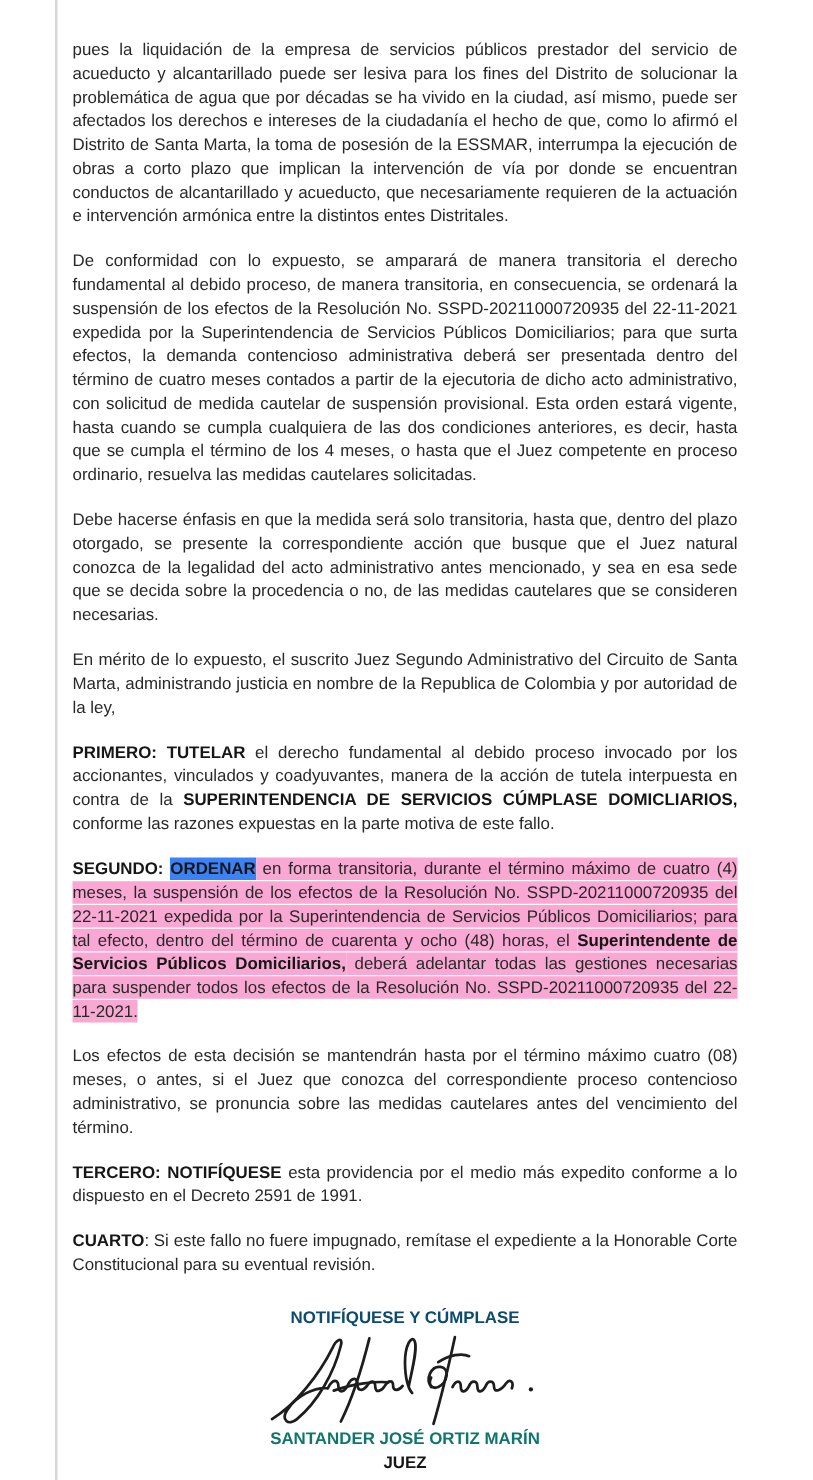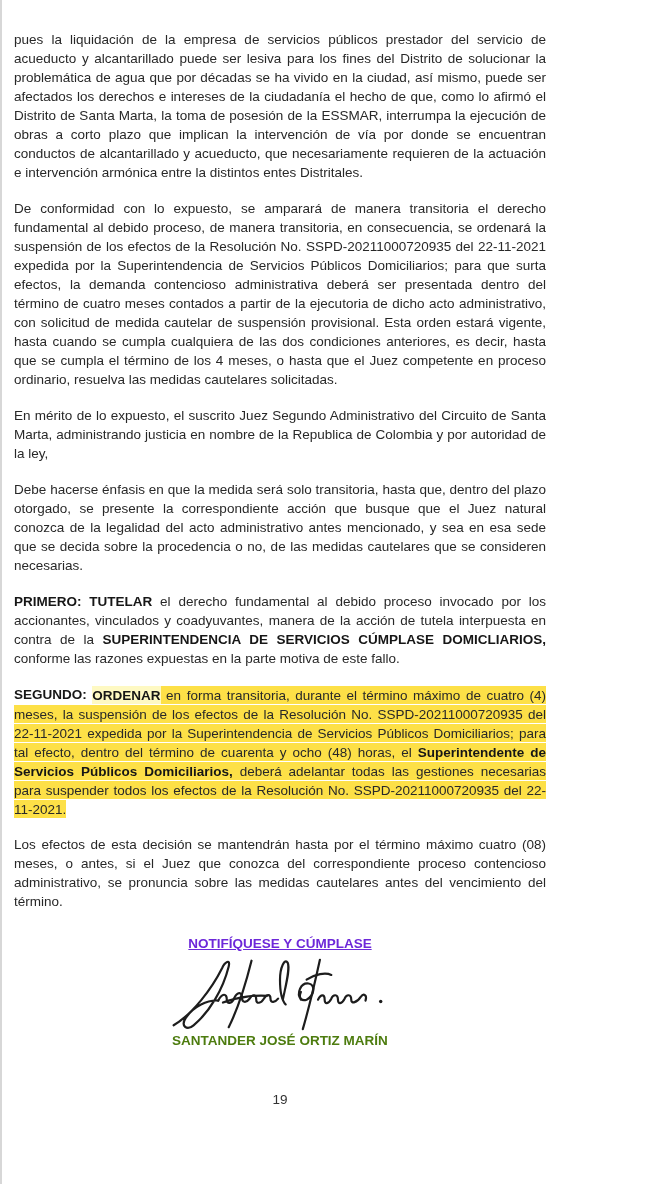--- a/index.html
+++ b/index.html
@@ -11,91 +11,94 @@
     overflow: hidden;
   }
   .page {
     position: relative;
     width: 560px; height: 1184px;
     box-sizing: border-box;
     padding: 30px 14px 16px 14px;
     font-size: 13.5px;
     line-height: 19px;
     text-align: justify;
+    margin-left: 44px;
   }
   .scan-edge {
     position: absolute;
     left: 0; top: 0; bottom: 0;
     width: 2px;
     background: #d7d7d7;
   }
   p { margin: 0 0 17px 0; }
   b { color: #161616; }
   .hl {
-    background: #fde047;
+    background: #f9a8d4;
     padding: 1.5px 0 2px 0;
   }
-  .hl-strong { background: #fef9c3; }
+  .hl-strong { background: #3b82f6; }
   .center { text-align: center; }
   .heading { margin: 5px 0 19px 0; }
   .hl-head {
     display: inline-block;
     background: linear-gradient(90deg, #e6cf45 0 13px, #f1e67a 13px);
     padding: 2px 7px 3px 18px;
     font-weight: bold;
     color: #161616;
   }
-  .closing-line { font-weight: bold; color: #6d28d9; margin-top: 23px; text-decoration: underline; }
+  .closing-line { font-weight: bold; color: #0c4a6e; margin-top: 23px; }
   .signature-wrap { margin: 2px 0 0 0; line-height: 0; }
-  .judge-name { font-weight: bold; color: #4d7c0f; margin-top: 0px; text-align: center; }
+  .judge-name { font-weight: bold; color: #0f766e; margin-top: 0px; text-align: center; }
   .judge-title { font-weight: bold; color: #161616; }
   .page-number {
     position: absolute;
     left: 0; right: 0;
     top: 1090px;
     text-align: center;
     color: #333;
   }
 </style>
 </head>
 <body>
 
 <div class="page">
   <div class="scan-edge"></div>
 
   <p>pues la liquidación de la empresa de servicios públicos prestador del servicio de acueducto y alcantarillado puede ser lesiva para los fines del Distrito de solucionar la problemática de agua que por décadas se ha vivido en la ciudad, así mismo, puede ser afectados los derechos e intereses de la ciudadanía el hecho de que, como lo afirmó el Distrito de Santa Marta, la toma de posesión de la ESSMAR, interrumpa la ejecución de obras a corto plazo que implican la intervención de vía por donde se encuentran conductos de alcantarillado y acueducto, que necesariamente requieren de la actuación e intervención armónica entre la distintos entes Distritales.</p>
 
   <p>De conformidad con lo expuesto, se amparará de manera transitoria el derecho fundamental al debido proceso, de manera transitoria, en consecuencia, se ordenará la suspensión de los efectos de la Resolución No. SSPD-20211000720935 del 22-11-2021 expedida por la Superintendencia de Servicios Públicos Domiciliarios; para que surta efectos, la demanda contencioso administrativa deberá ser presentada dentro del término de cuatro meses contados a partir de la ejecutoria de dicho acto administrativo, con solicitud de medida cautelar de suspensión provisional. Esta orden estará vigente, hasta cuando se cumpla cualquiera de las dos condiciones anteriores, es decir, hasta que se cumpla el término de los 4 meses, o hasta que el Juez competente en proceso ordinario, resuelva las medidas cautelares solicitadas.</p>
 
+  <p>Debe hacerse énfasis en que la medida será solo transitoria, hasta que, dentro del plazo otorgado, se presente la correspondiente acción que busque que el Juez natural conozca de la legalidad del acto administrativo antes mencionado, y sea en esa sede que se decida sobre la procedencia o no, de las medidas cautelares que se consideren necesarias.</p>
+
   <p>En mérito de lo expuesto, el suscrito Juez Segundo Administrativo del Circuito de Santa Marta, administrando justicia en nombre de la Republica de Colombia y por autoridad de la ley,</p>
-
-  <p>Debe hacerse énfasis en que la medida será solo transitoria, hasta que, dentro del plazo otorgado, se presente la correspondiente acción que busque que el Juez natural conozca de la legalidad del acto administrativo antes mencionado, y sea en esa sede que se decida sobre la procedencia o no, de las medidas cautelares que se consideren necesarias.</p>
 
 
   <p><b>PRIMERO: TUTELAR</b><span> el derecho fundamental al debido proceso invocado por los accionantes, vinculados y coadyuvantes, manera de la acción de tutela interpuesta en contra de la </span><b>SUPERINTENDENCIA DE SERVICIOS CÚMPLASE DOMICLIARIOS,</b><span> conforme las razones expuestas en la parte motiva de este fallo.</span></p>
 
   <p><b>SEGUNDO: </b><b class="hl hl-strong">ORDENAR</b><span class="hl"> en forma transitoria, durante el término máximo de cuatro (4) meses, la suspensión de los efectos de la Resolución No. SSPD-20211000720935 del 22-11-2021 expedida por la Superintendencia de Servicios Públicos Domiciliarios; para tal efecto, dentro del término de cuarenta y ocho (48) horas, el </span><b class="hl">Superintendente de Servicios Públicos Domiciliarios,</b><span class="hl"> deberá adelantar todas las gestiones necesarias para suspender todos los efectos de la Resolución No. SSPD-20211000720935 del 22-11-2021.</span></p>
 
   <p>Los efectos de esta decisión se mantendrán hasta por el término máximo cuatro (08) meses, o antes, si el Juez que conozca del correspondiente proceso contencioso administrativo, se pronuncia sobre las medidas cautelares antes del vencimiento del término.</p>
 
+  <p><b>TERCERO: NOTIFÍQUESE</b><span> esta providencia por el medio más expedito conforme a lo dispuesto en el Decreto 2591 de 1991.</span></p>
 
+  <p><b>CUARTO</b><span>: Si este fallo no fuere impugnado, remítase el expediente a la Honorable Corte Constitucional para su eventual revisión.</span></p>
 
   <div class="center closing-line">NOTIFÍQUESE Y CÚMPLASE</div>
 
   <div class="center signature-wrap">
     <svg width="236" height="76" viewBox="0 0 236 80" fill="none" stroke="#1d1d1d" stroke-width="2.3" stroke-linecap="round">
       <path d="M6,74 C26,62 46,36 57,14 C60,7 66,4 64,12 C58,36 44,60 27,74 C20,80 13,75 19,66 C27,54 42,47 53,48"></path>
       <path d="M53,48 C57,40 62,40 62,47 C62,52 67,52 70,45 C73,39 78,38 78,45 C78,50 82,51 86,46 C89,41 93,41 93,47 C93,52 98,51 101,46 C104,41 108,41 108,46 C108,51 113,50 116,46"></path>
       <path d="M88,6 C82,30 74,56 64,76"></path>
       <path d="M58,50 C74,44 94,42 104,43"></path>
       <path d="M121,47 C124,32 129,14 126,8 C123,3 118,13 118,26 C118,40 121,49 124,52"></path>
       <path d="M140,47 C135,40 140,29 148,30 C156,31 154,43 146,47 C141,49 137,45 140,39"></path>
       <path d="M160,5 C155,28 149,54 142,78"></path>
       <path d="M146,26 C155,20 166,18 172,21"></path>
       <path d="M158,47 C161,41 165,41 165,47 C165,52 169,52 172,46 C174,41 179,41 179,47 C179,52 183,52 186,46 C188,41 193,41 193,47 C193,52 199,50 203,44 C206,40 210,42 208,48"></path>
       <circle cx="224" cy="49" r="1.8" fill="#1d1d1d" stroke="none"></circle>
     </svg>
   </div>
 
   <div class="center judge-name">SANTANDER JOSÉ ORTIZ MARÍN</div>
+  <div class="center judge-title">JUEZ</div>
 
-  <div class="page-number">19</div>
 </div>
 
 </body></html>

